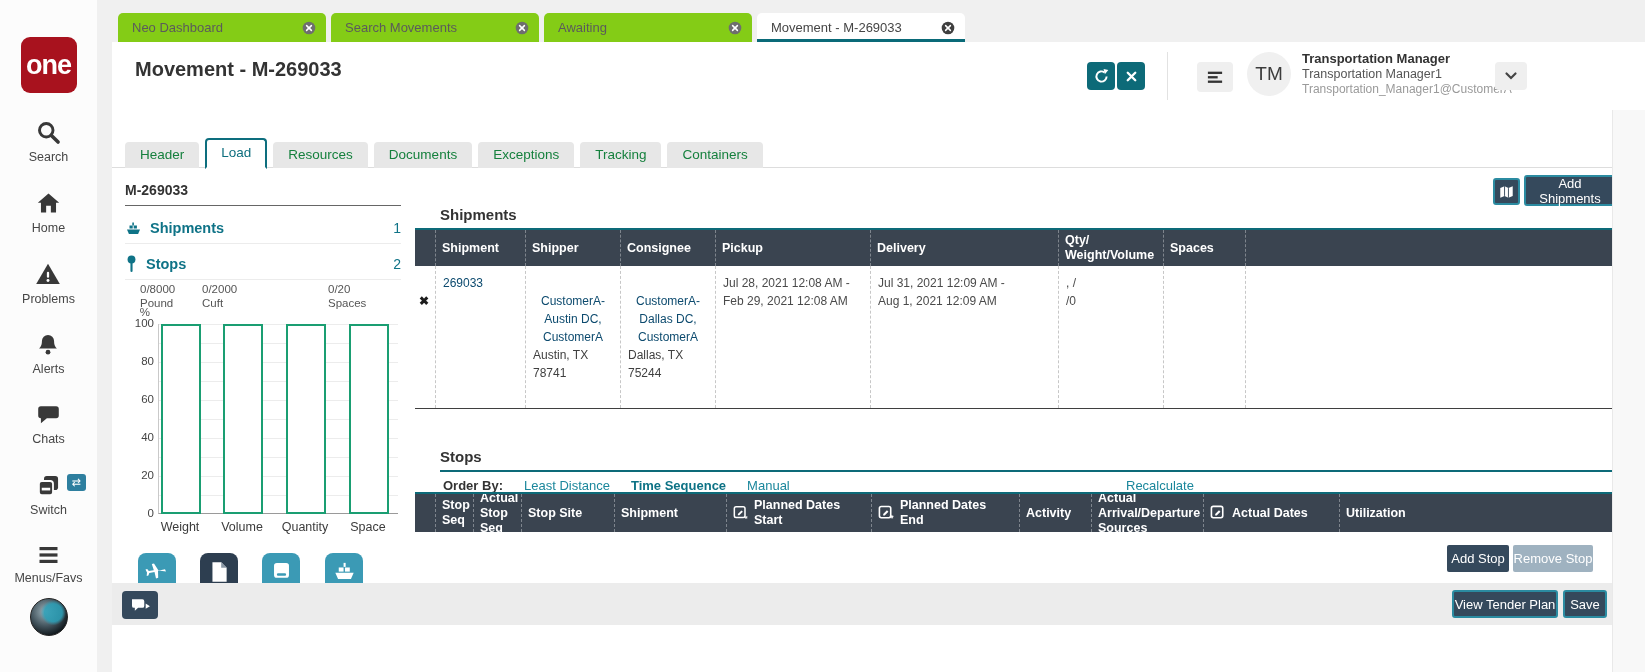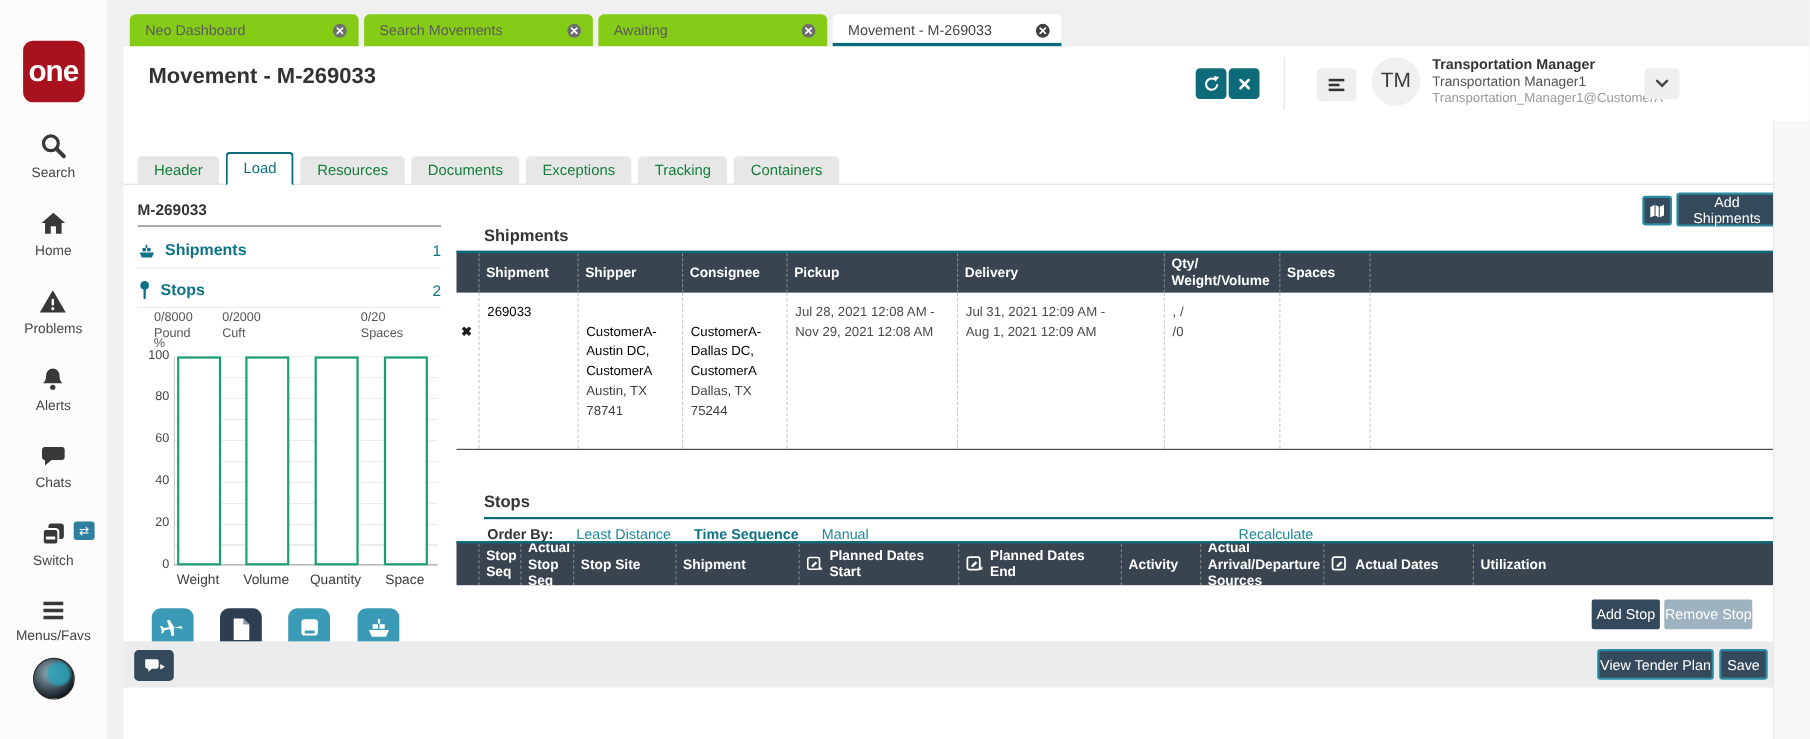--- a/index.html
+++ b/index.html
@@ -72,21 +72,21 @@
   .btn-plain { background:#35495c; color:#fff; border:none; border-radius:2px; font-size:13px; display:flex; align-items:center; justify-content:center; cursor:pointer; font-family:inherit; }
   .btn-disabled { background:#9fb2c0; color:#fff; border:none; border-radius:2px; font-size:13px; display:flex; align-items:center; justify-content:center; font-family:inherit; }
 
   
   .thead { position:absolute; left:303px; width:1197px; background:#3a4450; border-top:2px solid #0d6a78; display:flex; color:#fff; }
   .thc { border-left:1px dashed rgba(255,255,255,.35); display:flex; align-items:center; padding:4px 6px; font-size:12.5px; font-weight:bold; line-height:15px; white-space:pre-line; gap:5px; }
   .thc:first-child { border-left:none; }
   .trow { position:absolute; left:303px; width:1197px; display:flex; border-bottom:1px solid #3f3f3f; }
   .tdc { border-left:1px dashed rgba(0,0,0,.22); padding:8px 7px; font-size:12px; color:#4a4a4a; line-height:18px; white-space:pre-line; }
   .tdc:first-child { border-left:none; }
-  .tlink { color:#000000; text-decoration:none; cursor:pointer; display:inline-block; }
+  .tlink { color:#0c4a6e; text-decoration:none; cursor:pointer; display:inline-block;text-align:center; }
   .addr { color:#3f3f3f; }
 
   .stops-line { position:absolute; height:2px; background:#0d6a78; }
   .order-row { position:absolute; left:331px; top:436px; font-size:13px; display:flex; gap:21px; align-items:center; }
   .ob-label { font-weight:bold; color:#333; }
   .ob-link { color:#1b879c; cursor:pointer; }
   .ob-link.sel { font-weight:bold; color:#0d7285; }
 
   
   .footer { position:absolute; left:0; top:541px; width:1500px; height:42px; background:#ececec; z-index:5; }
@@ -367,21 +367,21 @@
       <div class="tdc" style="width:90px"><a class="tlink">269033</a></div>
       <div class="tdc" style="width:95px">
         <a class="tlink">CustomerA-Austin DC, CustomerA</a>
         <div class="addr">Austin, TX 78741</div>
       </div>
       <div class="tdc" style="width:95px">
         <a class="tlink">CustomerA-Dallas DC, CustomerA</a>
         <div class="addr">Dallas, TX 75244</div>
       </div>
       <div class="tdc" style="width:155px">Jul 28, 2021 12:08 AM -
-Nov 29, 2021 12:08 AM</div>
+Feb 29, 2021 12:08 AM</div>
       <div class="tdc" style="width:188px">Jul 31, 2021 12:09 AM -
 Aug 1, 2021 12:09 AM</div>
       <div class="tdc" style="width:105px">, /
 /0</div>
       <div class="tdc" style="width:82px"></div>
       <div class="tdc" style="flex:1"></div>
     </div>
 
     <div class="sec-title" style="left:328px;top:406px">Stops</div>
     <div class="stops-line" style="left:328px;top:428px;width:1172px"></div>

